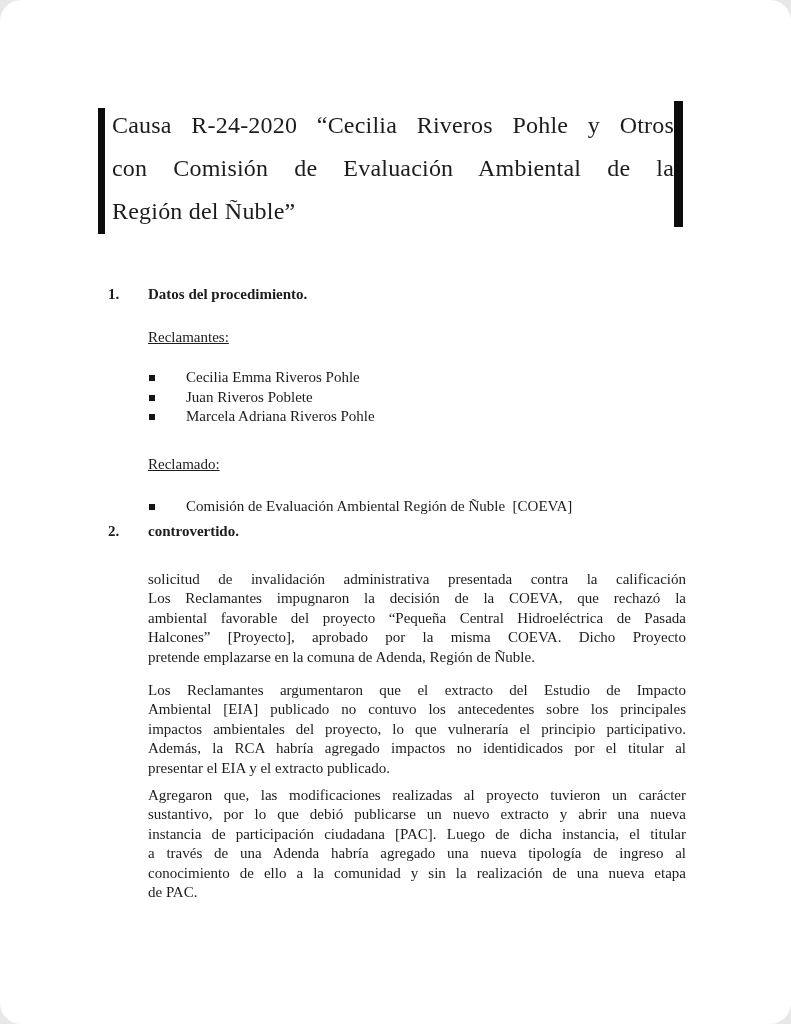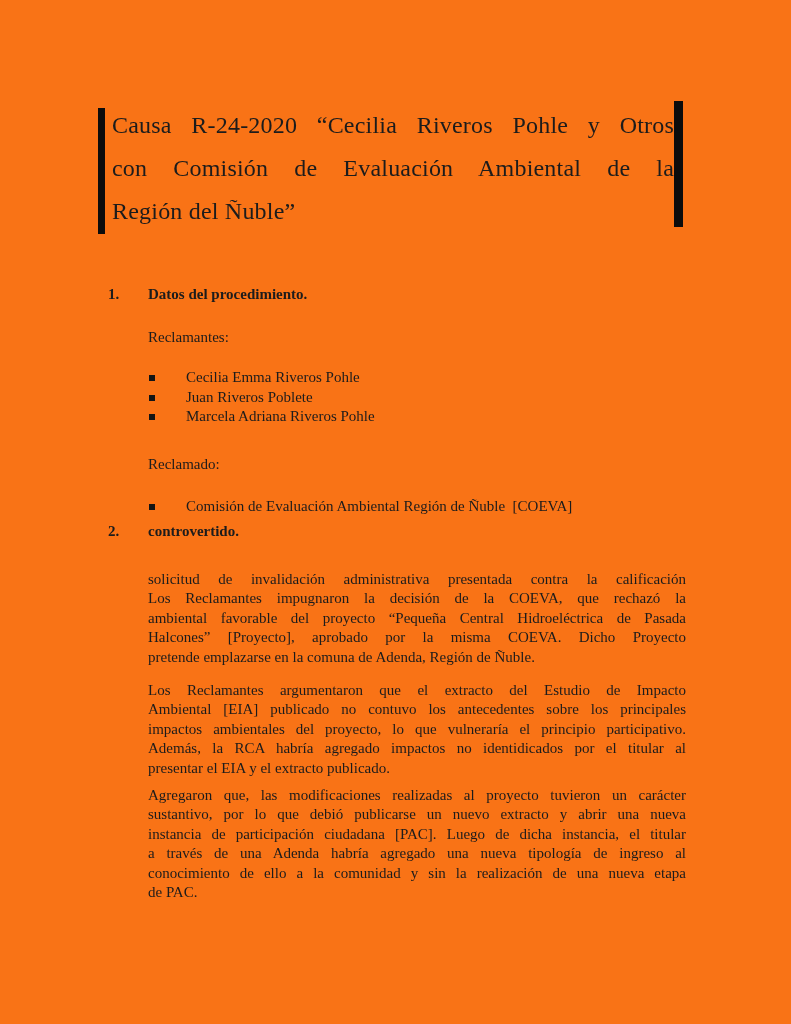--- a/index.html
+++ b/index.html
@@ -1,24 +1,25 @@
 <!DOCTYPE html>
 <html><head>
 <meta charset="utf-8">
 <style>
   html, body { margin: 0; padding: 0; background: #e8e8e8; }
   .page {
     position: relative;
     width: 791px;
     height: 1024px;
     margin: 0 auto;
-    background: #f97316;
+    background: #ffffff;
     font-family: "Liberation Serif", "DejaVu Serif", serif;
     color: #1c1c1c;
     overflow: hidden;
+    border-radius: 21px;
   }
   
   .vbar { position: absolute; background: #0c0c0c; }
   .vbar-left  { left: 98px;  top: 108px; width: 7px;  height: 126px; }
   .vbar-right { left: 674px; top: 101px; width: 9px;  height: 126px; }
   .case-title {
     position: absolute;
     left: 112px; top: 104px; width: 562px;
     font-size: 24px; line-height: 43px;
     letter-spacing: 0.2px;
@@ -31,20 +32,21 @@
     left: 108px; width: 578px; padding-left: 40px;
     box-sizing: border-box;
     font-size: 15px; line-height: 21px;
     font-weight: bold;
   }
   .num { position: absolute; left: 0; top: 0; font-weight: bold; }
   
   .u-label {
     position: absolute; left: 148px;
     font-size: 15px; line-height: 20px;
+    text-decoration: underline;
   }
   
   .blist { position: absolute; left: 148px; width: 538px; font-size: 15px; margin-top: 11px; }
   .bitem { display: flex; line-height: 19.7px; }
   .sq { width: 6px; height: 6px; background: #141414; margin: 7px 0 0 1px; flex: none; }
   .bitem-text { margin-left: 31px; }
   
   .para {
     position: absolute; left: 148px; width: 538px;
     font-size: 15px; line-height: 19.4px;

